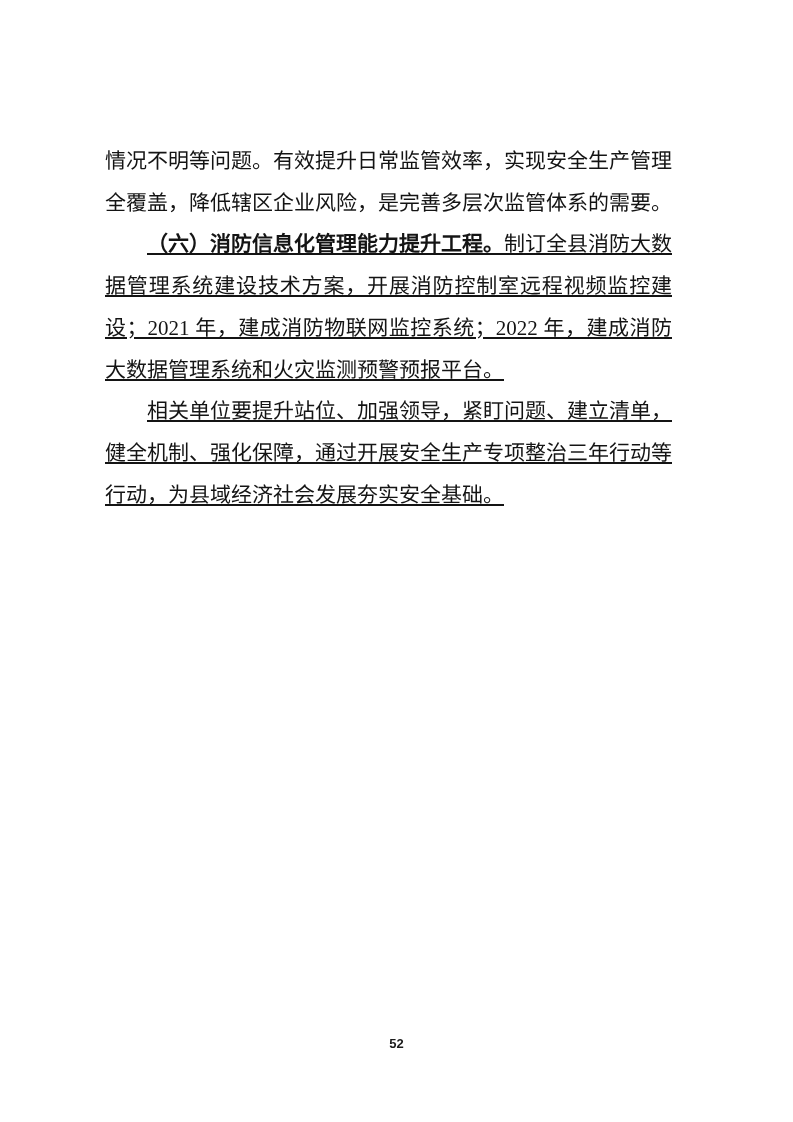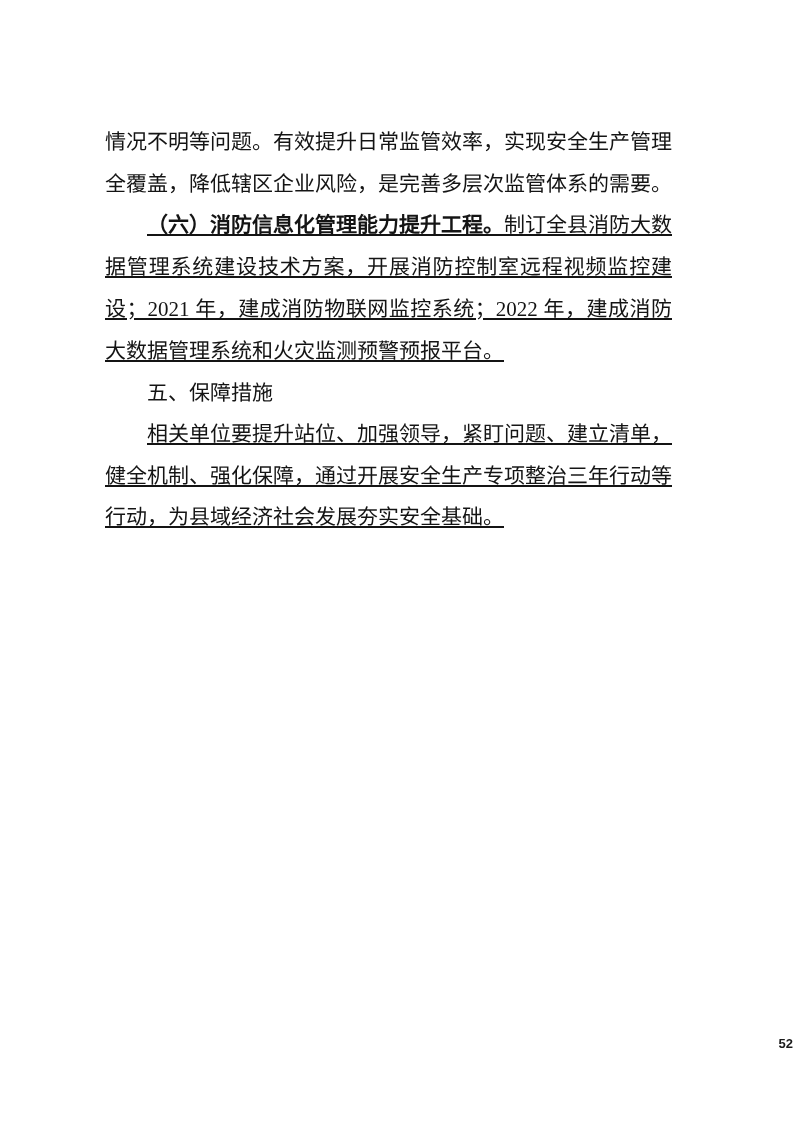--- a/index.html
+++ b/index.html
@@ -15,21 +15,21 @@
     color: #141414;
   }
   .page {
     position: absolute;
     inset: 0;
     background: #ffffff;
   }
   .content {
     position: absolute;
     left: 105px;
-    top: 122px;
+    top: 141px;
     width: 567px;
   }
   .para {
     margin: 0;
     font-family: "Liberation Serif", "DejaVu Serif", serif;
     font-size: 21px;
     line-height: 41.7px;
     text-align: justify;
     text-justify: inter-character;
     word-break: break-all;
@@ -49,21 +49,21 @@
     font-weight: normal;
     line-height: 41.7px;
     text-indent: 2em;
     color: #141414;
   }
   .page-number {
     position: absolute;
     top: 1036px;
     left: 0;
     width: 793px;
-    text-align: right;
+    text-align: center;
     font-family: "Liberation Sans", "DejaVu Sans", sans-serif;
     font-size: 13px;
     font-weight: 600;
     color: #1a1a1a;
   }
 </style>
 </head>
 <body>
 
 <div class="page">
@@ -71,21 +71,20 @@
   <div class="content">
 
     <p class="para">
       <span>情况不明等问题。有效提升日常监管效率，实现安全生产管理全覆盖，降低辖区企业风险，是完善多层次监管体系的需要。</span>
     </p>
 
     <p class="para indent">
       <span class="lead">（六）消防信息化管理能力提升工程。</span><span>制订全县消防大数据管理系统建设技术方案，开展消防控制室远程视频监控建设；2021 年，建成消防物联网监控系统；2022 年，建成消防大数据管理系统和火灾监测预警预报平台。</span>
     </p>
 
-    <h2 class="section-heading">五、保障措施</h2>
 
 
 
     <p class="para indent">
       <span>相关单位要提升站位、加强领导，紧盯问题、建立清单，健全机制、强化保障，通过开展安全生产专项整治三年行动等行动，为县域经济社会发展夯实安全基础。</span>
     </p>
 
   </div>
 
   <div class="page-number">52</div>

